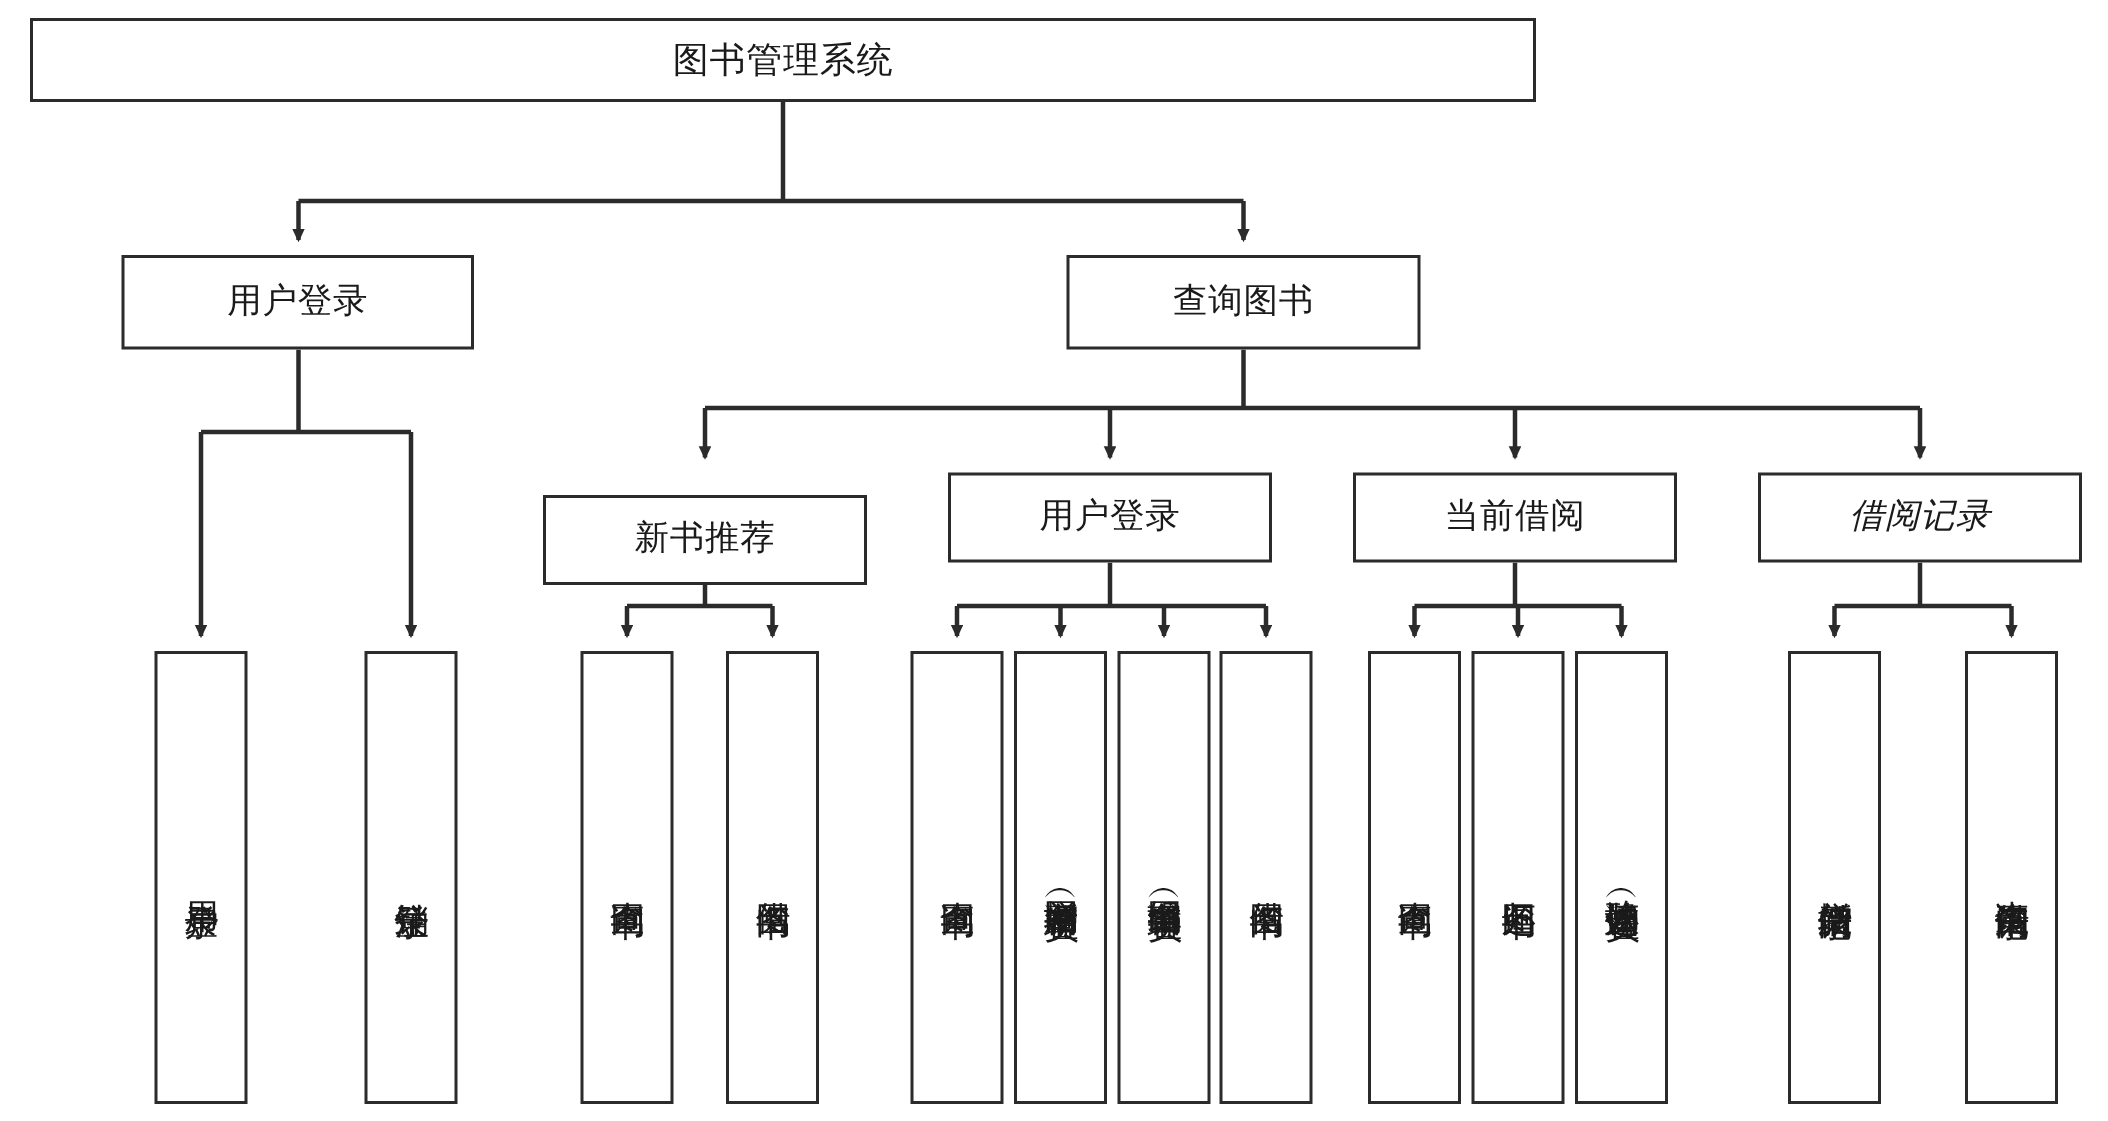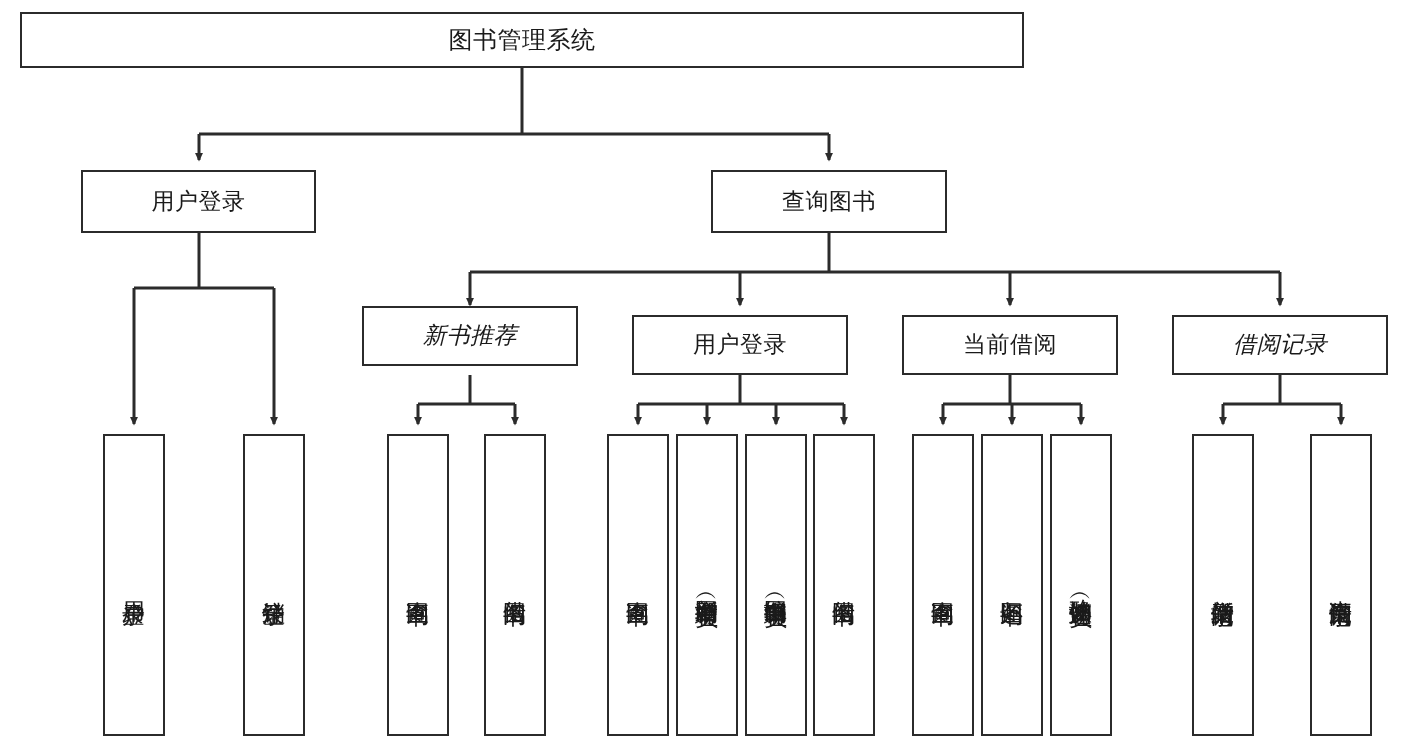--- a/index.html
+++ b/index.html
@@ -132,21 +132,21 @@
   <div id="nodes-layer">
       <div class="node root horiz" style="left: 20px; top: 12px; width: 1004px; height: 56px;">
         <span class="node-label">图书管理系统</span>
       </div>
       <div class="node horiz" style="left: 81px; top: 170px; width: 235px; height: 63px;">
         <span class="node-label">用户登录</span>
       </div>
       <div class="node horiz" style="left: 711px; top: 170px; width: 236px; height: 63px;">
         <span class="node-label">查询图书</span>
       </div>
-      <div class="node horiz" style="left: 362px; top: 306px; width: 216px; height: 60px; font-style: italic;">
+      <div class="node horiz" style="left: 362px; top: 330px; width: 216px; height: 60px;">
         <span class="node-label">新书推荐</span>
       </div>
       <div class="node horiz" style="left: 632px; top: 315px; width: 216px; height: 60px;">
         <span class="node-label">用户登录</span>
       </div>
       <div class="node horiz" style="left: 902px; top: 315px; width: 216px; height: 60px;">
         <span class="node-label">当前借阅</span>
       </div>
       <div class="node horiz" style="left: 1172px; top: 315px; width: 216px; height: 60px; font-style: italic;">
         <span class="node-label">借阅记录</span>

